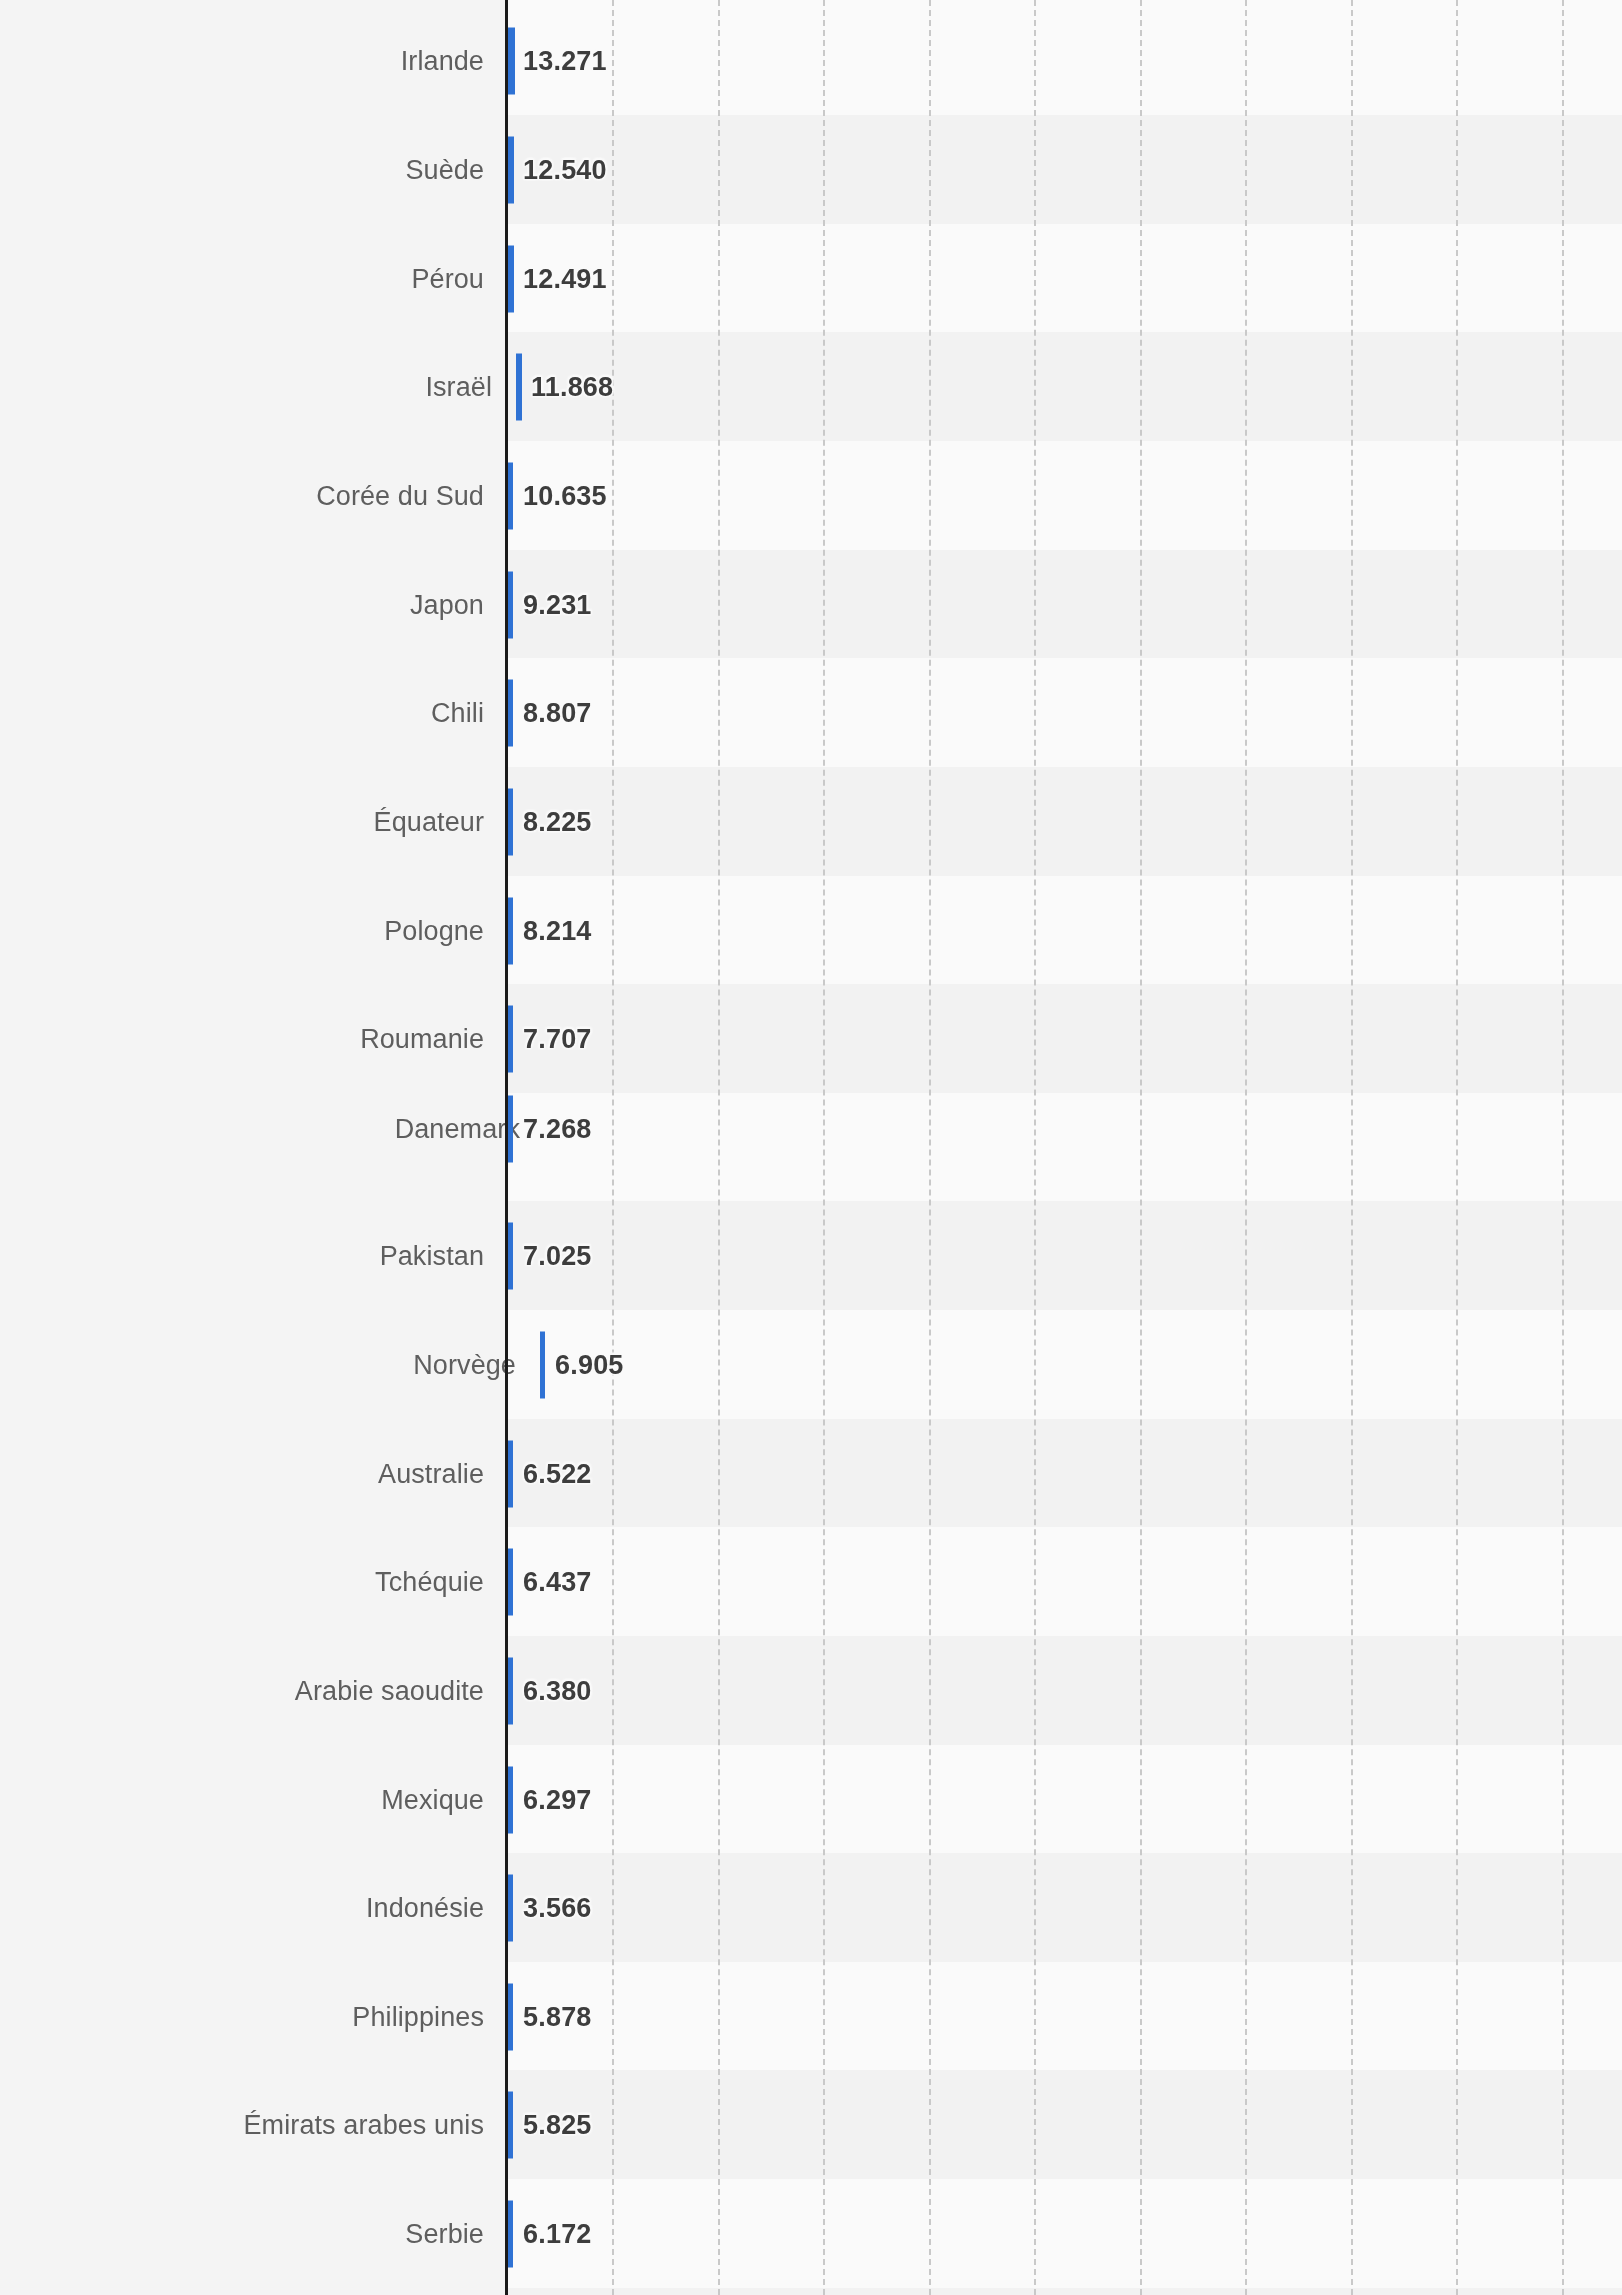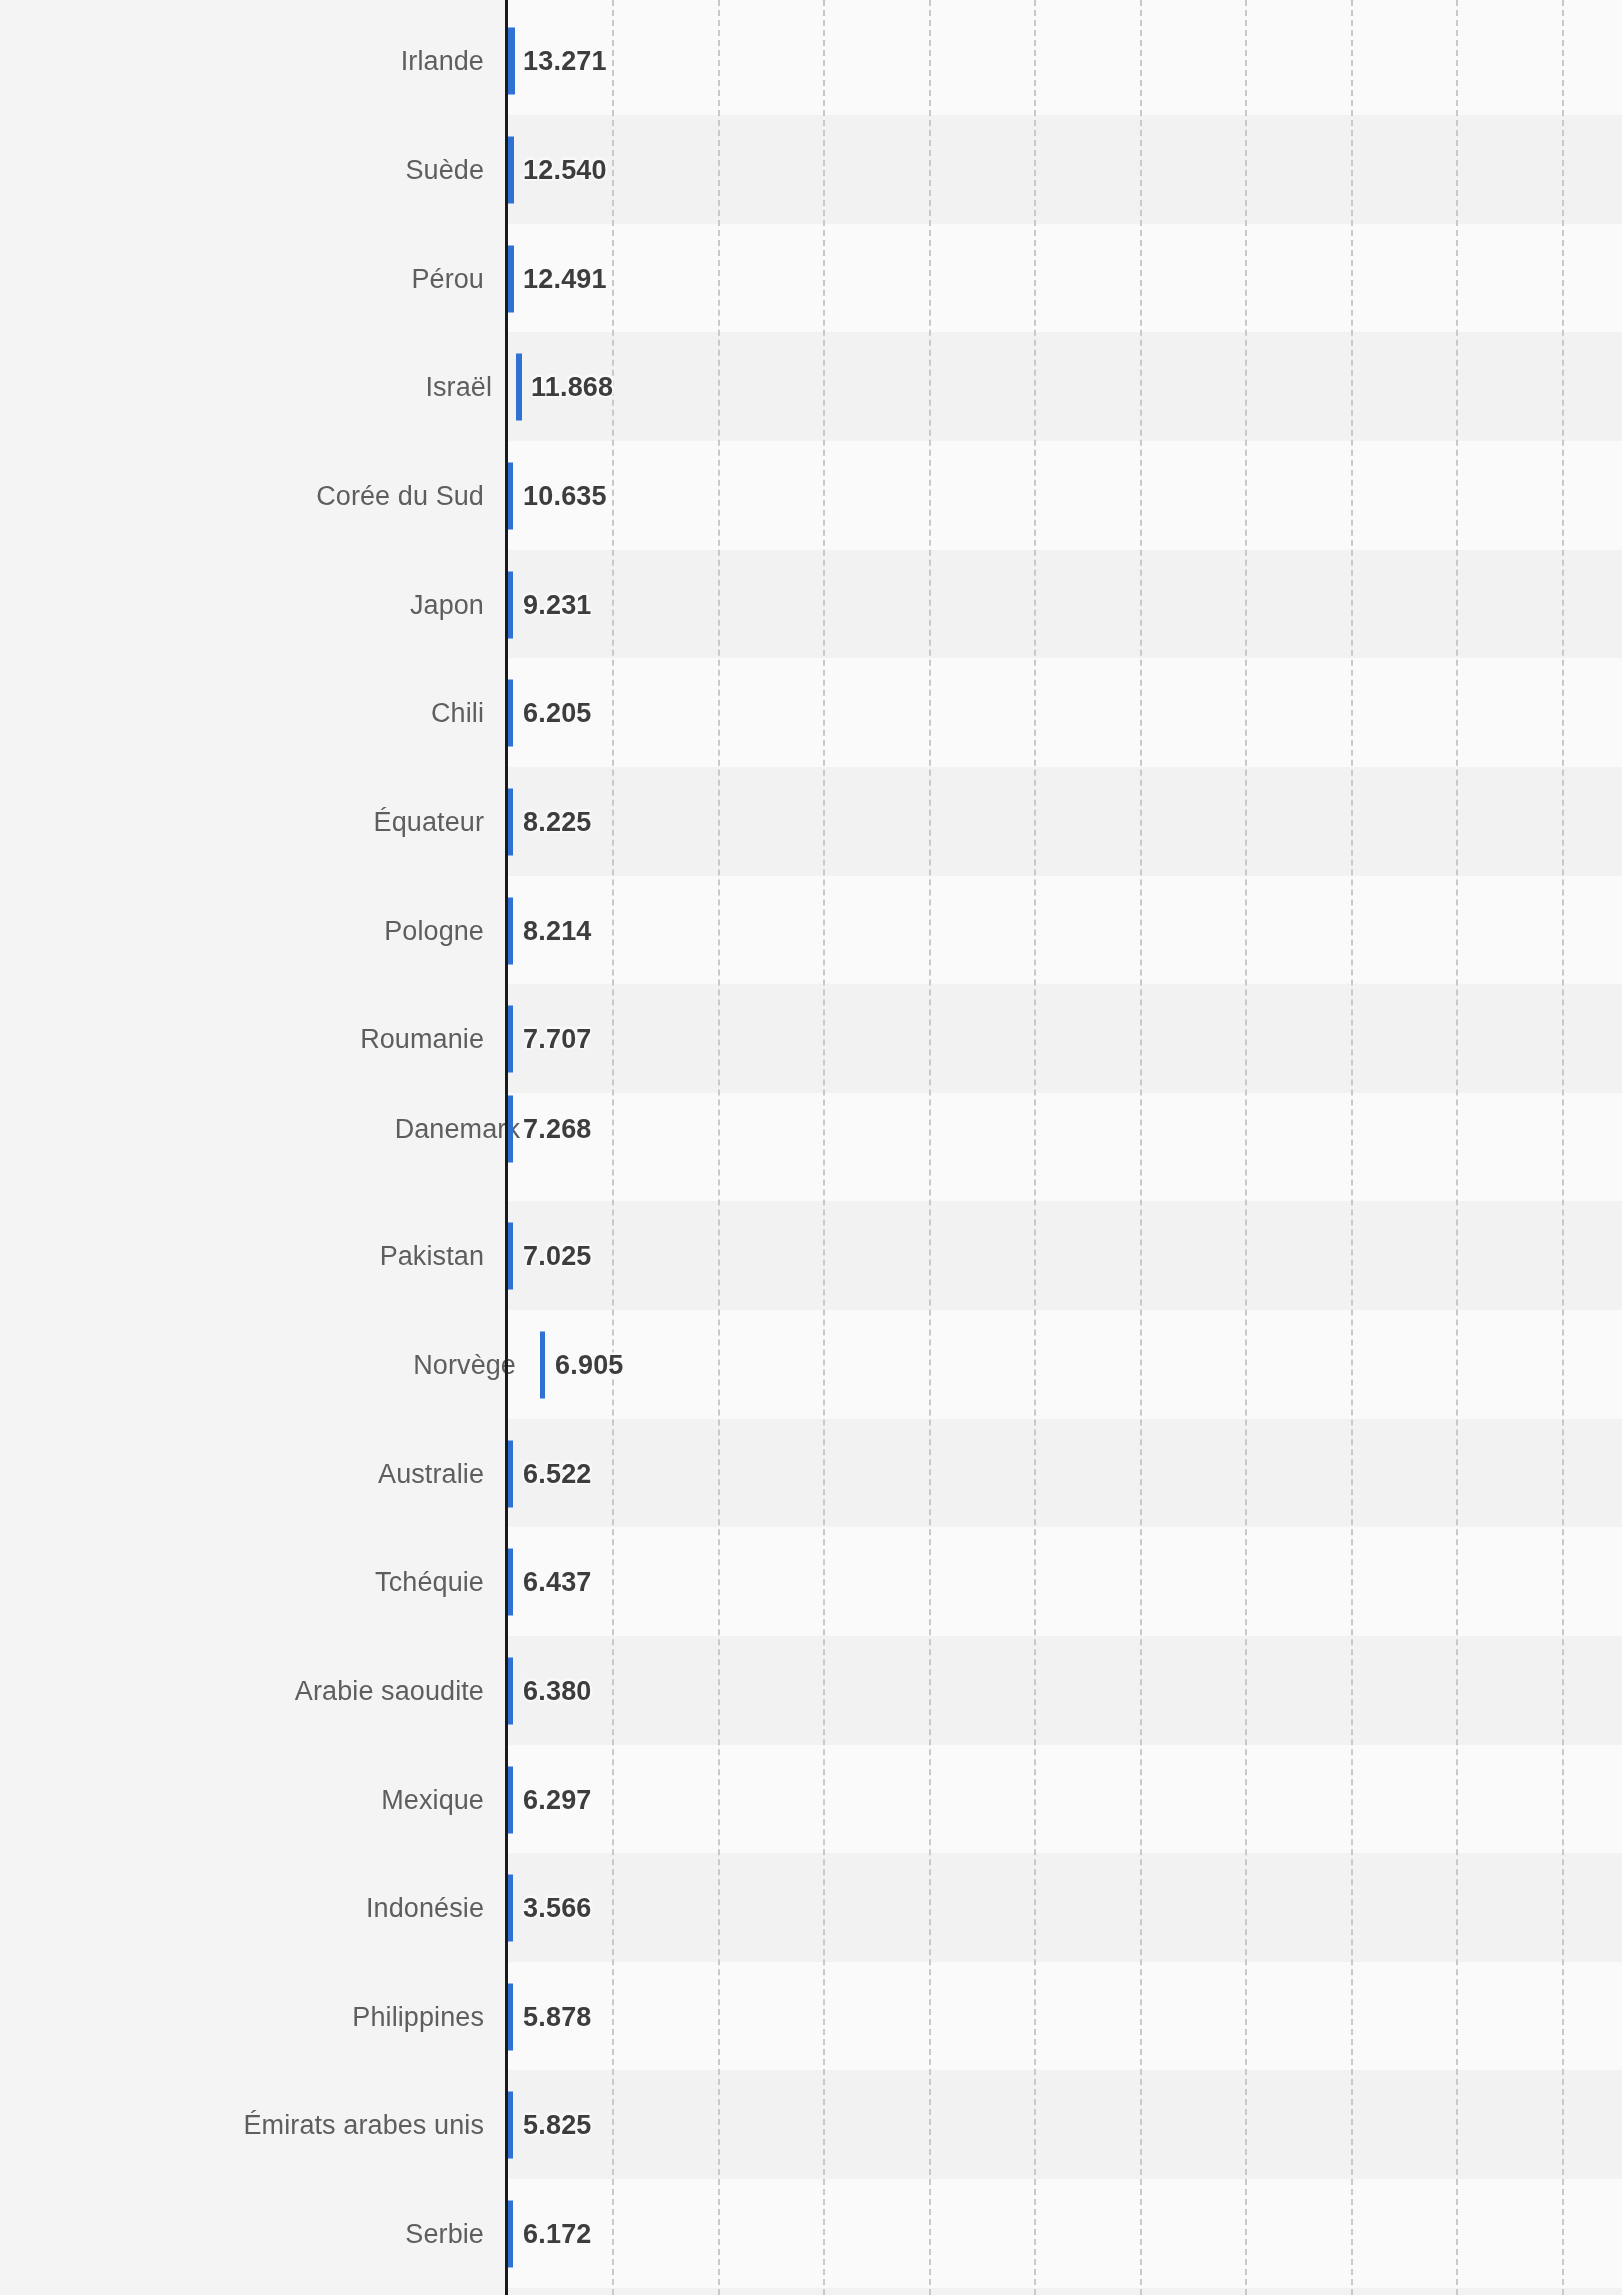--- a/index.html
+++ b/index.html
@@ -219,21 +219,21 @@
         <div class="bar-value">10.635</div>
       </div>
       <div class="row" style="top: 550px; height: 109px;">
         <div class="row-label">Japon</div>
         <div class="bar" style="width: 4.6px; background: rgb(47, 114, 212);"></div>
         <div class="bar-value">9.231</div>
       </div>
       <div class="row" style="top: 658px; height: 109px;">
         <div class="row-label">Chili</div>
         <div class="bar" style="width: 4.6px; background: rgb(47, 114, 212);"></div>
-        <div class="bar-value">6.205</div>
+        <div class="bar-value">8.807</div>
       </div>
       <div class="row" style="top: 767px; height: 109px;">
         <div class="row-label">Équateur</div>
         <div class="bar" style="width: 4.6px; background: rgb(47, 114, 212);"></div>
         <div class="bar-value">8.225</div>
       </div>
       <div class="row" style="top: 876px; height: 109px;">
         <div class="row-label">Pologne</div>
         <div class="bar" style="width: 4.6px; background: rgb(47, 114, 212);"></div>
         <div class="bar-value">8.214</div>

